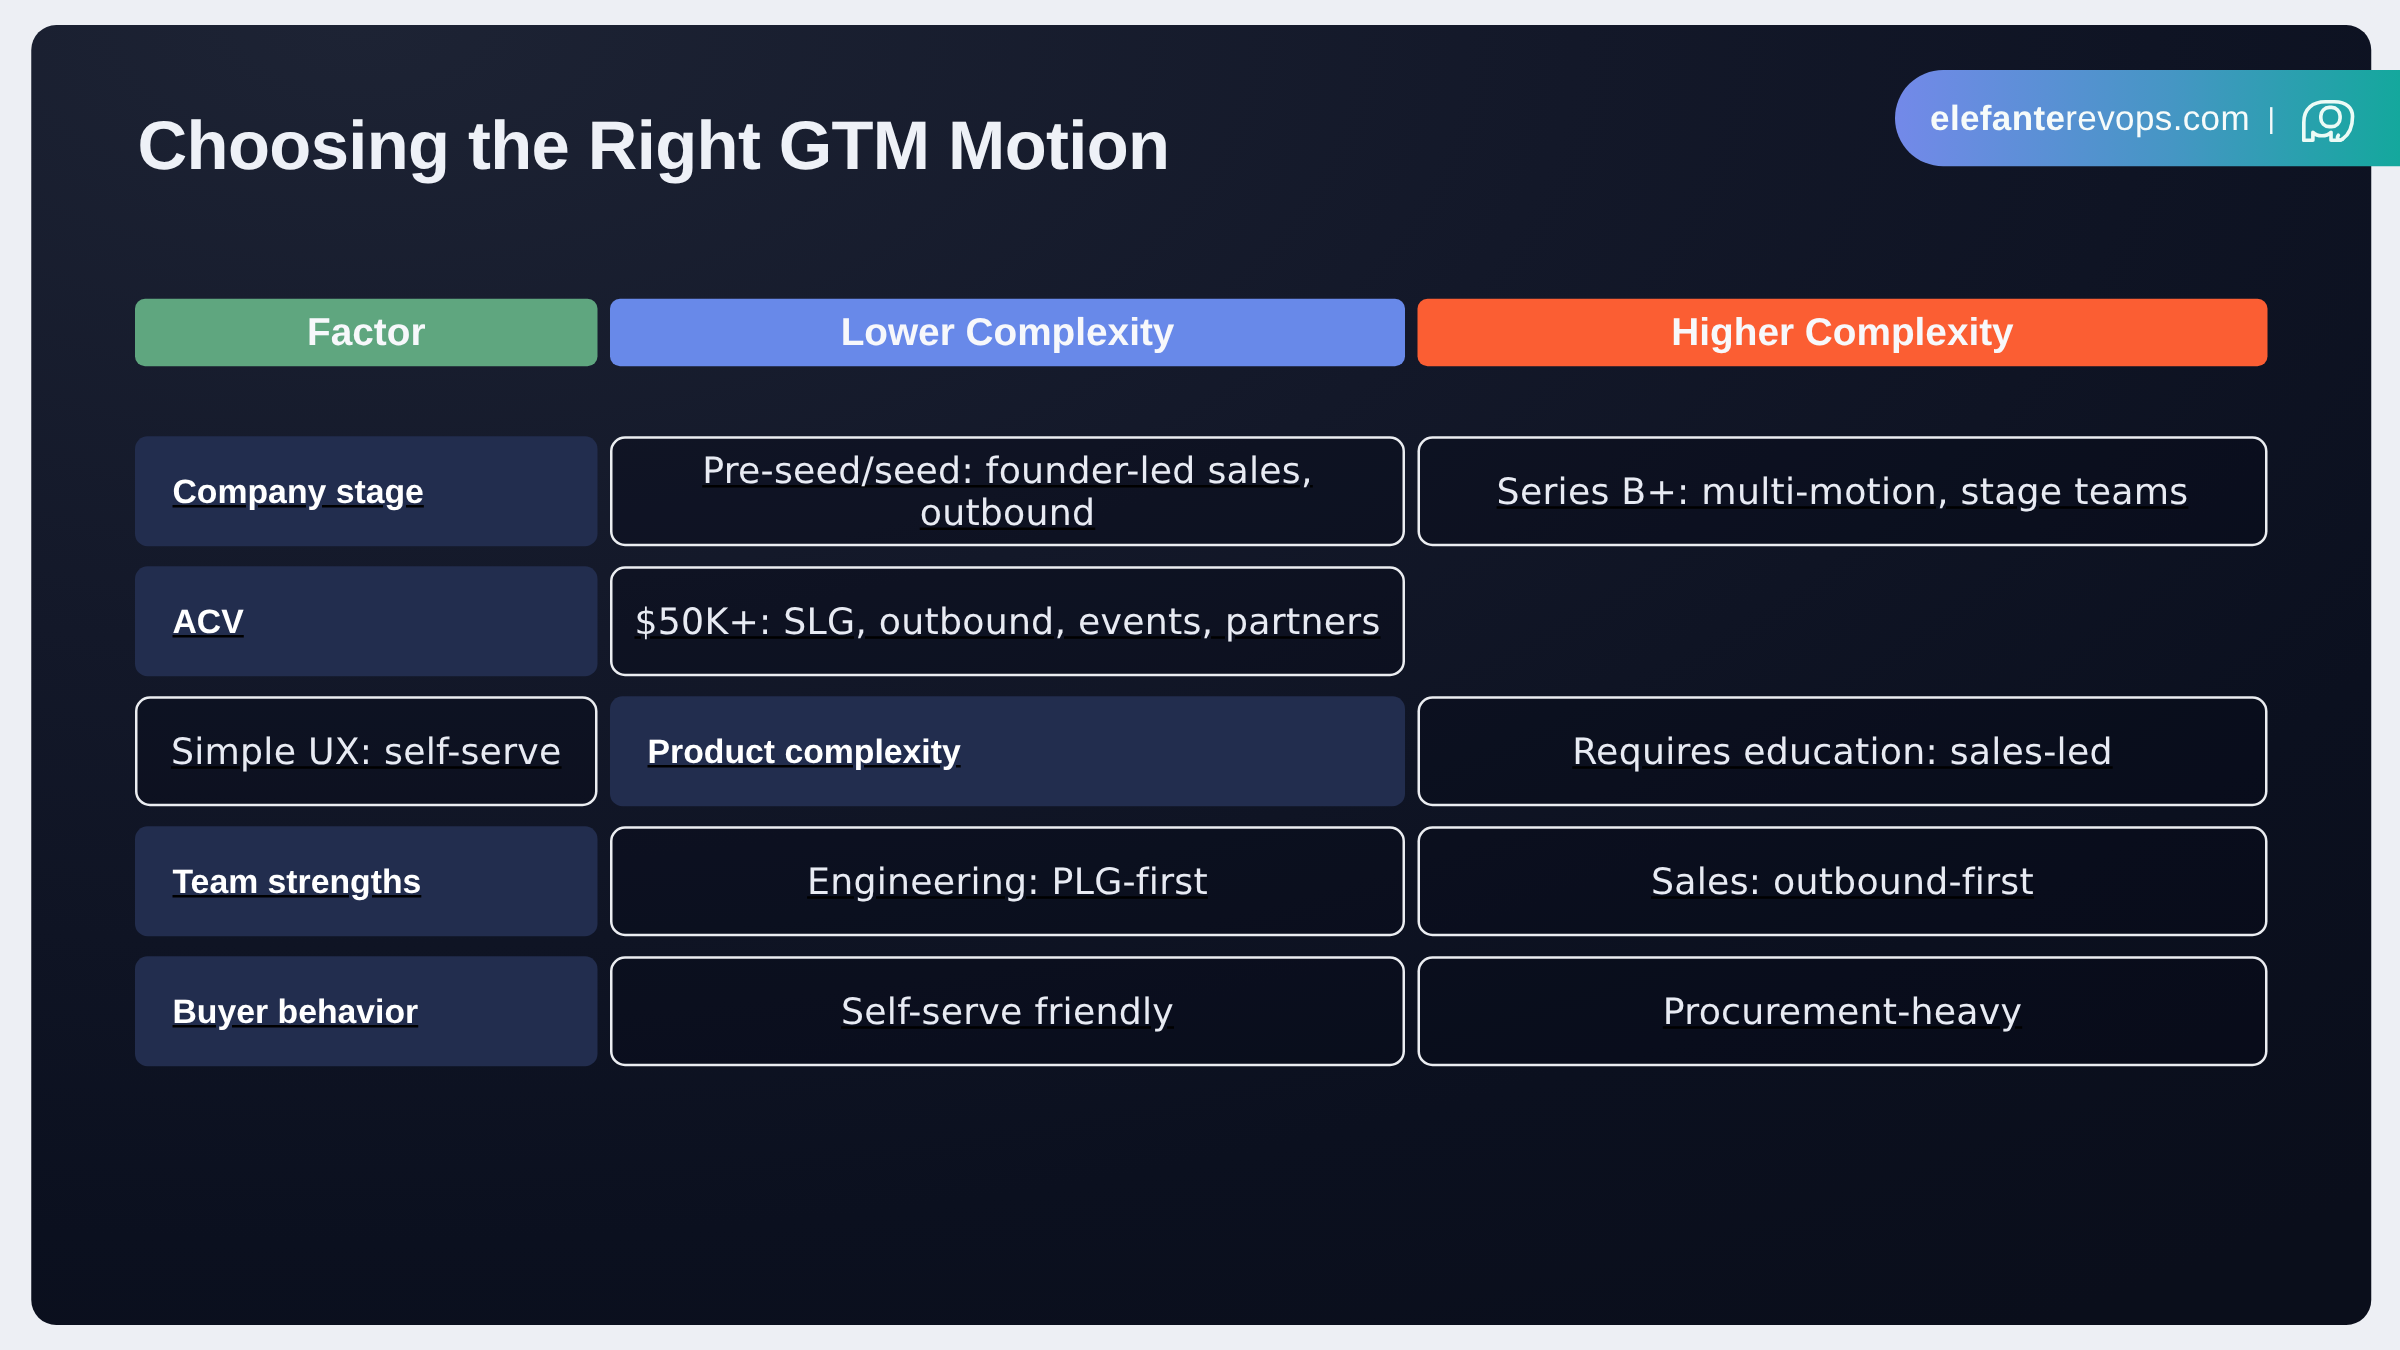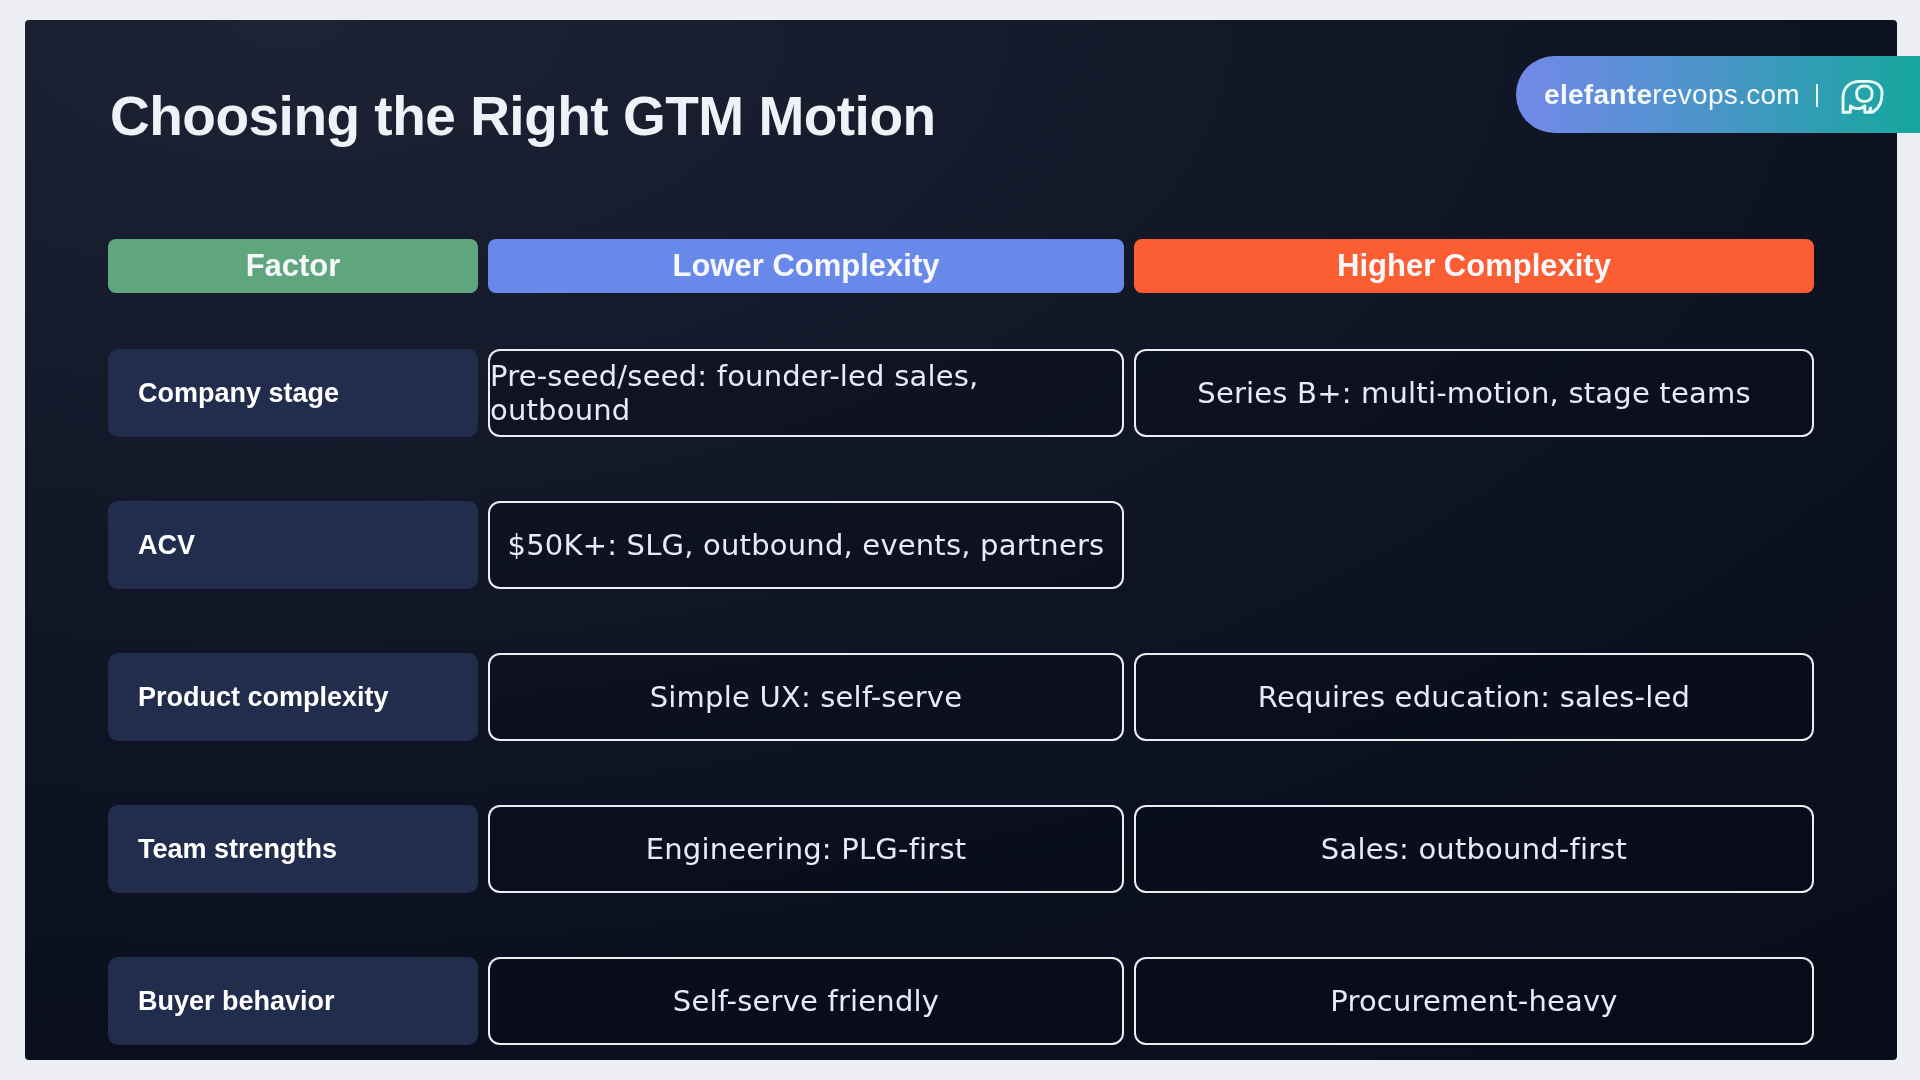--- a/index.html
+++ b/index.html
@@ -1,22 +1,23 @@
 <!DOCTYPE html>
 <html><head>
 <meta charset="utf-8">
 <style>
   html,body{margin:0;padding:0;}
   body{font-family:"Liberation Sans",sans-serif;}
   .stage{position:relative;width:1920px;height:1080px;background:#edeff4;overflow:hidden;}
 
   .card{
     position:absolute;left:25px;top:20px;width:1872px;height:1040px;
-    border-radius:4px;
+    border-radius:20px;
     background:radial-gradient(130% 120% at 14% 0%, #1d2334 0%, #131829 40%, #0b101f 78%, #0a0e1b 100%);
+    text-align:center;
   }
 
   .title{
     position:absolute;left:85px;top:64px;margin:0;
     font-size:55px;font-weight:700;letter-spacing:-0.5px;color:#eef1f7;
     font-family:"Liberation Sans",sans-serif;
   }
 
   
   .badge{
@@ -32,21 +33,21 @@
   .elephant{display:block;}
 
   
   .gtm-table{position:absolute;left:83px;top:203px;width:1706px;}
   .grid{display:grid;grid-template-columns:370px 636px 680px;column-gap:10px;margin-top:16px;}
   .hcell{
     height:54px;border-radius:8px;
     display:flex;align-items:center;justify-content:center;
     font-size:31px;font-weight:700;color:#f7f8fb;
   }
-  .rows{display:flex;flex-direction:column;gap:48px;margin-top:40px;}
+  .rows{display:flex;flex-direction:column;margin-top:40px;text-decoration:underline;}
   .row .cell{height:88px;box-sizing:border-box;}
   .factor{
     background:#222d4e;border-radius:10px;
     display:flex;align-items:center;padding-left:30px;
     font-size:27px;font-weight:700;color:#ffffff;
   }
   .value{
     border:2px solid rgba(248,250,253,0.95);border-radius:12px;
     background:rgba(6,10,22,0.35);
     display:flex;align-items:center;justify-content:center;
@@ -77,22 +78,22 @@
           <div class="cell value">Pre-seed/seed: founder-led sales, outbound</div>
           <div class="cell value">Series B+: multi-motion, stage teams</div>
         </div>
 
         <div class="grid row">
           <div class="cell factor">ACV</div>
           <div class="cell value">$50K+: SLG, outbound, events, partners</div>
         </div>
 
         <div class="grid row">
+          <div class="cell value">Simple UX: self-serve</div>
           <div class="cell factor">Product complexity</div>
-          <div class="cell value">Simple UX: self-serve</div>
           <div class="cell value">Requires education: sales-led</div>
         </div>
 
         <div class="grid row">
           <div class="cell factor">Team strengths</div>
           <div class="cell value">Engineering: PLG-first</div>
           <div class="cell value">Sales: outbound-first</div>
         </div>
 
         <div class="grid row">

